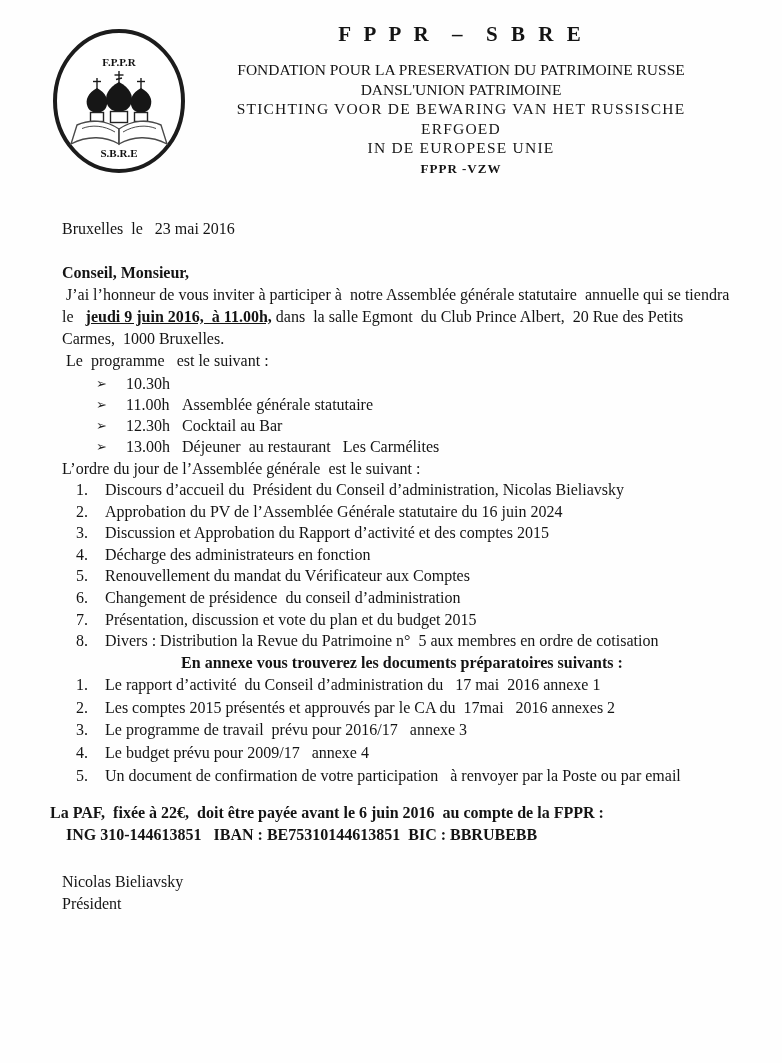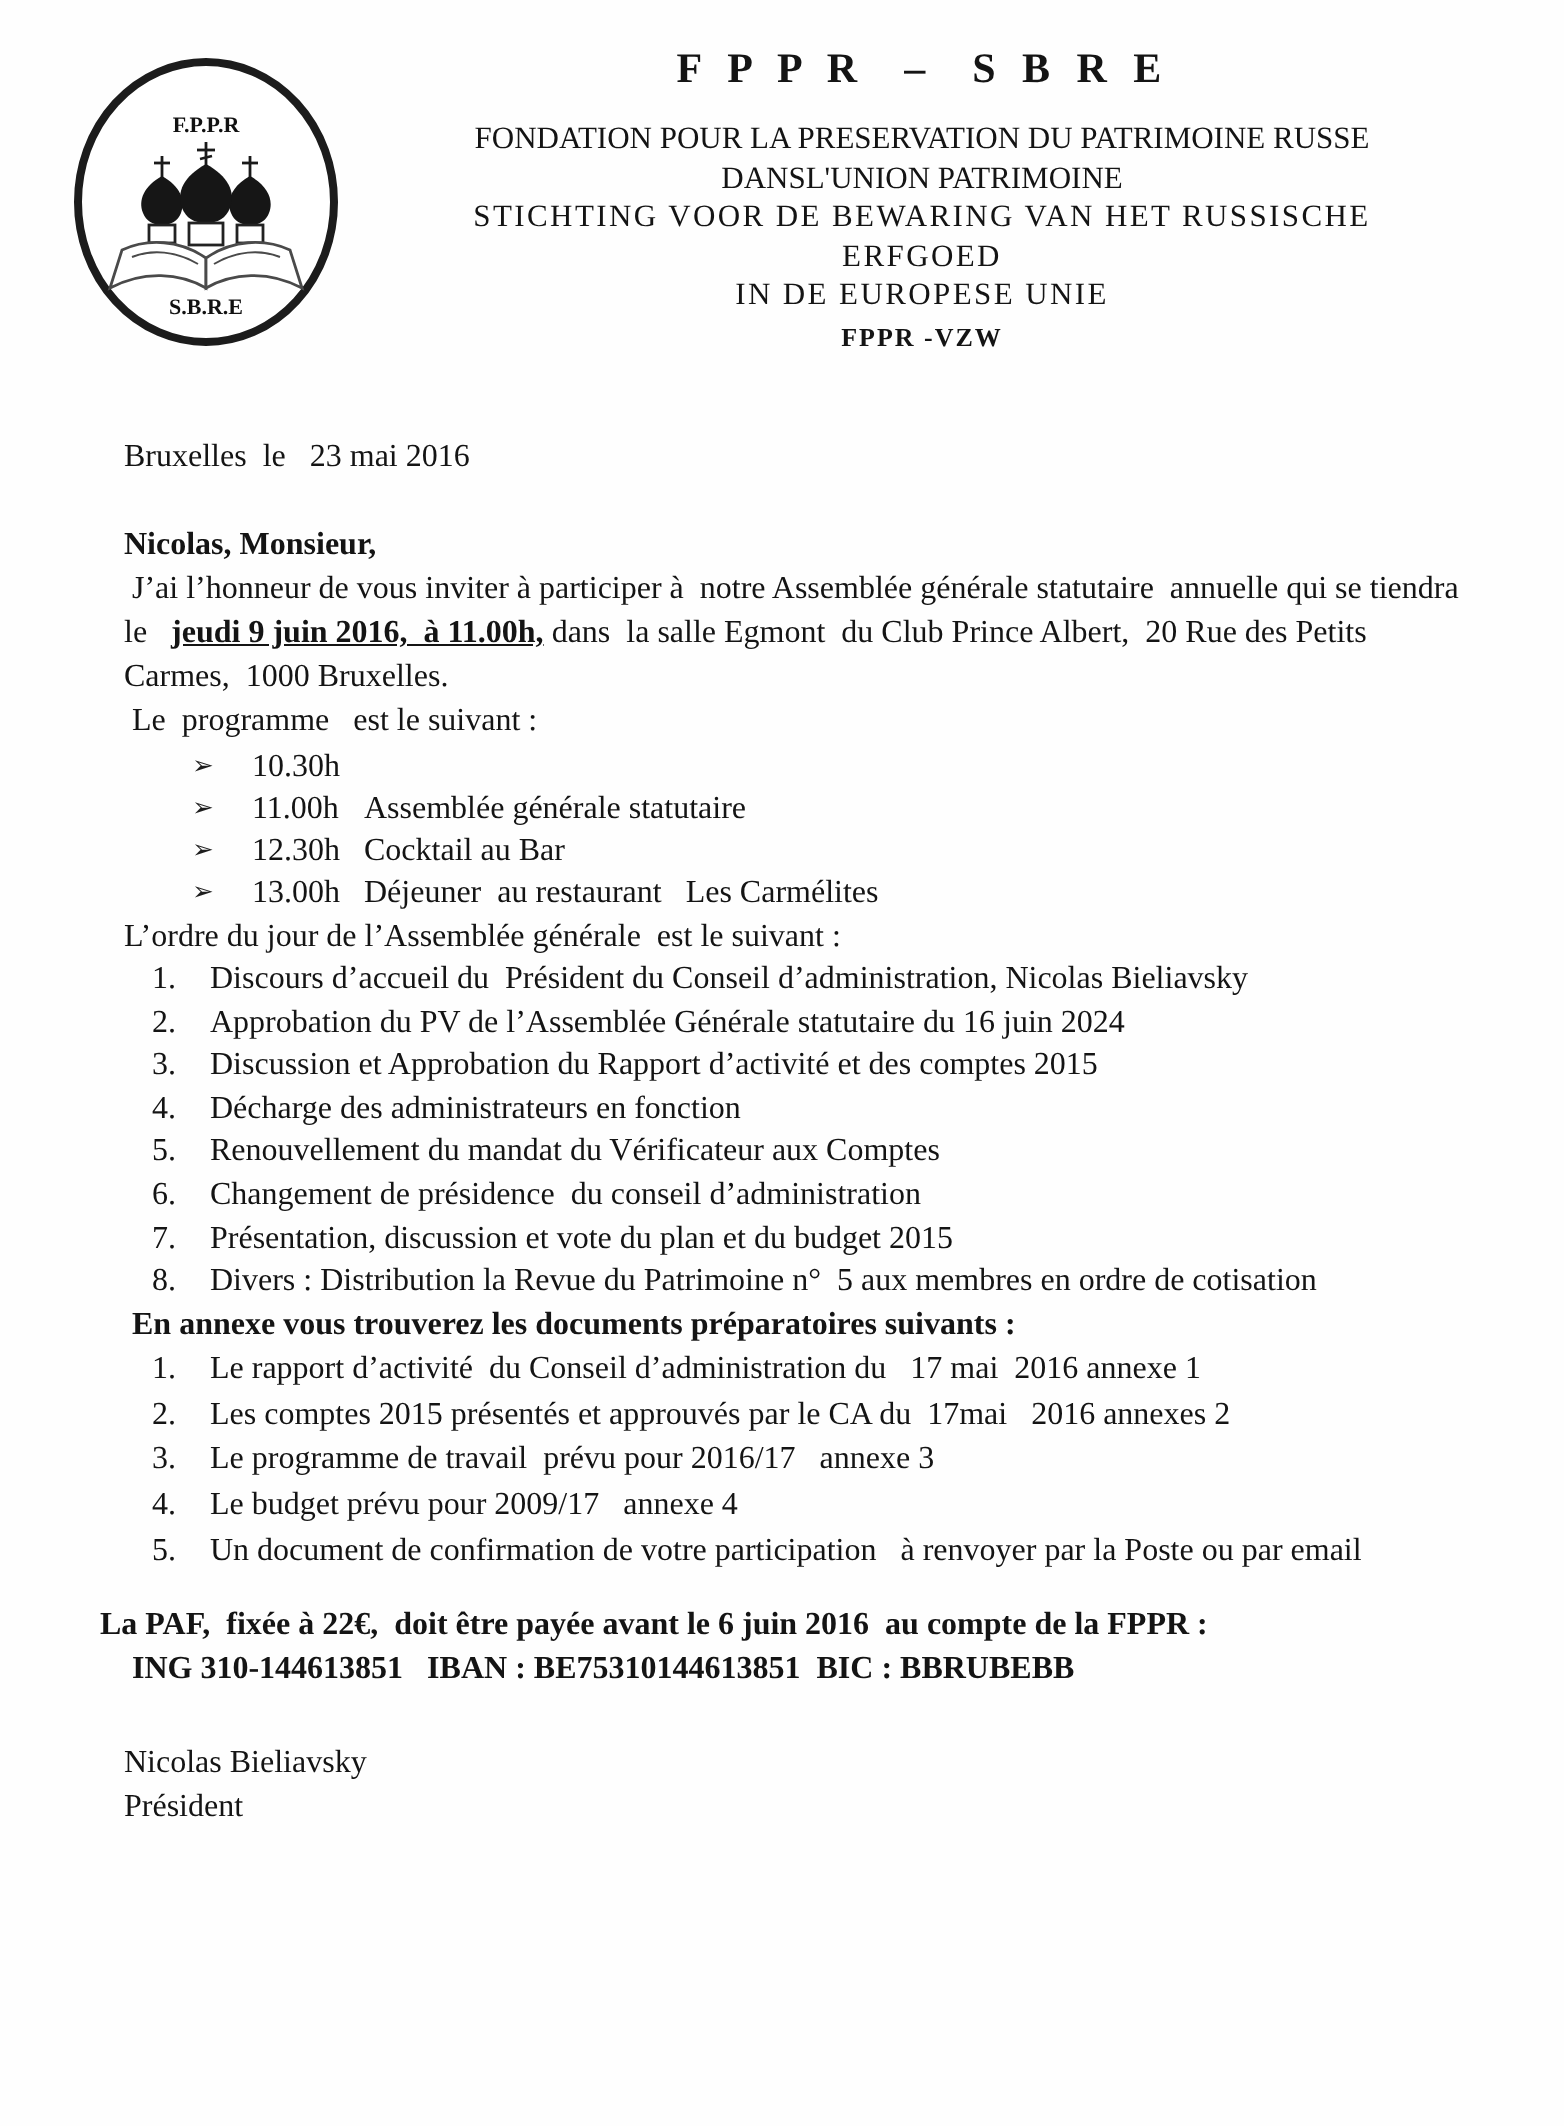--- a/index.html
+++ b/index.html
@@ -9,21 +9,21 @@
     background:#fefefe;
     color:#141414;
     font-family:"Liberation Serif","DejaVu Serif",serif;
     font-size:16px;
     overflow:hidden;
   }
   .pre{white-space:pre-wrap;}
   .bold{font-weight:bold;}
   
   .header{position:relative;height:178px;}
-  .logo{position:absolute;left:30px;top:26px;width:148px;height:150px;}
+  .logo{position:absolute;left:46px;top:26px;width:148px;height:150px;}
   .head-text{margin-left:198px;width:526px;text-align:center;padding-top:22px;}
   .acronym-title{
     font-weight:bold;font-size:21px;letter-spacing:3px;word-spacing:2px;
     margin:0 0 13px 0;
   }
   .org-line{font-size:15.5px;line-height:19.5px;margin:0;}
   .org-line.sp{letter-spacing:1.2px;}
   .legal{font-size:13px;font-weight:bold;letter-spacing:1px;margin-top:3px;}
   
   .body-block{padding:0 44px 0 62px;}
@@ -38,21 +38,21 @@
   ul.program .bullet{
     width:30px;margin-left:34px;flex:0 0 auto;
     font-family:"DejaVu Sans",sans-serif;font-size:13px;color:#1d1d1d;
   }
   ul.program .time{width:56px;flex:0 0 auto;}
   .agenda-intro{line-height:21px;margin-top:1px !important;}
   ol.numlist{list-style:none;margin:0;padding:0;}
   ol.numlist li{display:flex;line-height:21.6px;}
   ol.numlist .num{width:29px;margin-left:14px;flex:0 0 auto;}
   ol.annex li{line-height:22.8px;}
-  .annex-intro{line-height:22px;}
+  .annex-intro{line-height:22px;text-align:center;}
   .payment{margin:14px 0 0 -12px;font-weight:bold;line-height:22px;}
   .payment .ind{padding-left:16px;}
   .closing{margin-top:24px !important;line-height:22px;}
   .sig-name{margin-top:25px !important;line-height:22px;}
   .sig-title{line-height:22px;}
 </style>
 </head>
 <body>
 
 <div class="page">
@@ -104,21 +104,21 @@
       <p class="org-line sp pre">STICHTING VOOR DE BEWARING VAN HET RUSSISCHE ERFGOED</p>
       <p class="org-line sp pre">IN DE EUROPESE UNIE</p>
       <p class="legal pre">FPPR -VZW</p>
     </div>
   </header>
 
   <main class="body-block">
 
     <p class="dateline pre">Bruxelles  le   23 mai 2016</p>
 
-    <p class="salutation bold pre">Nicolas, Monsieur,</p>
+    <p class="salutation bold pre">Conseil, Monsieur,</p>
 
     <p class="intro pre"><span> J’ai l’honneur de vous inviter à participer à  notre Assemblée générale statutaire  annuelle qui se tiendra   le   </span><span class="hl">jeudi 9 juin 2016,  à 11.00h,</span><span> dans  la salle Egmont  du Club Prince Albert,  20 Rue des Petits Carmes,  1000 Bruxelles.</span></p>
 
     <p class="program-intro pre"> Le  programme   est le suivant :</p>
 
     <ul class="program">
       <li>
         <span class="bullet">➢</span>
         <span class="time pre">10.30h</span>
       </li>

